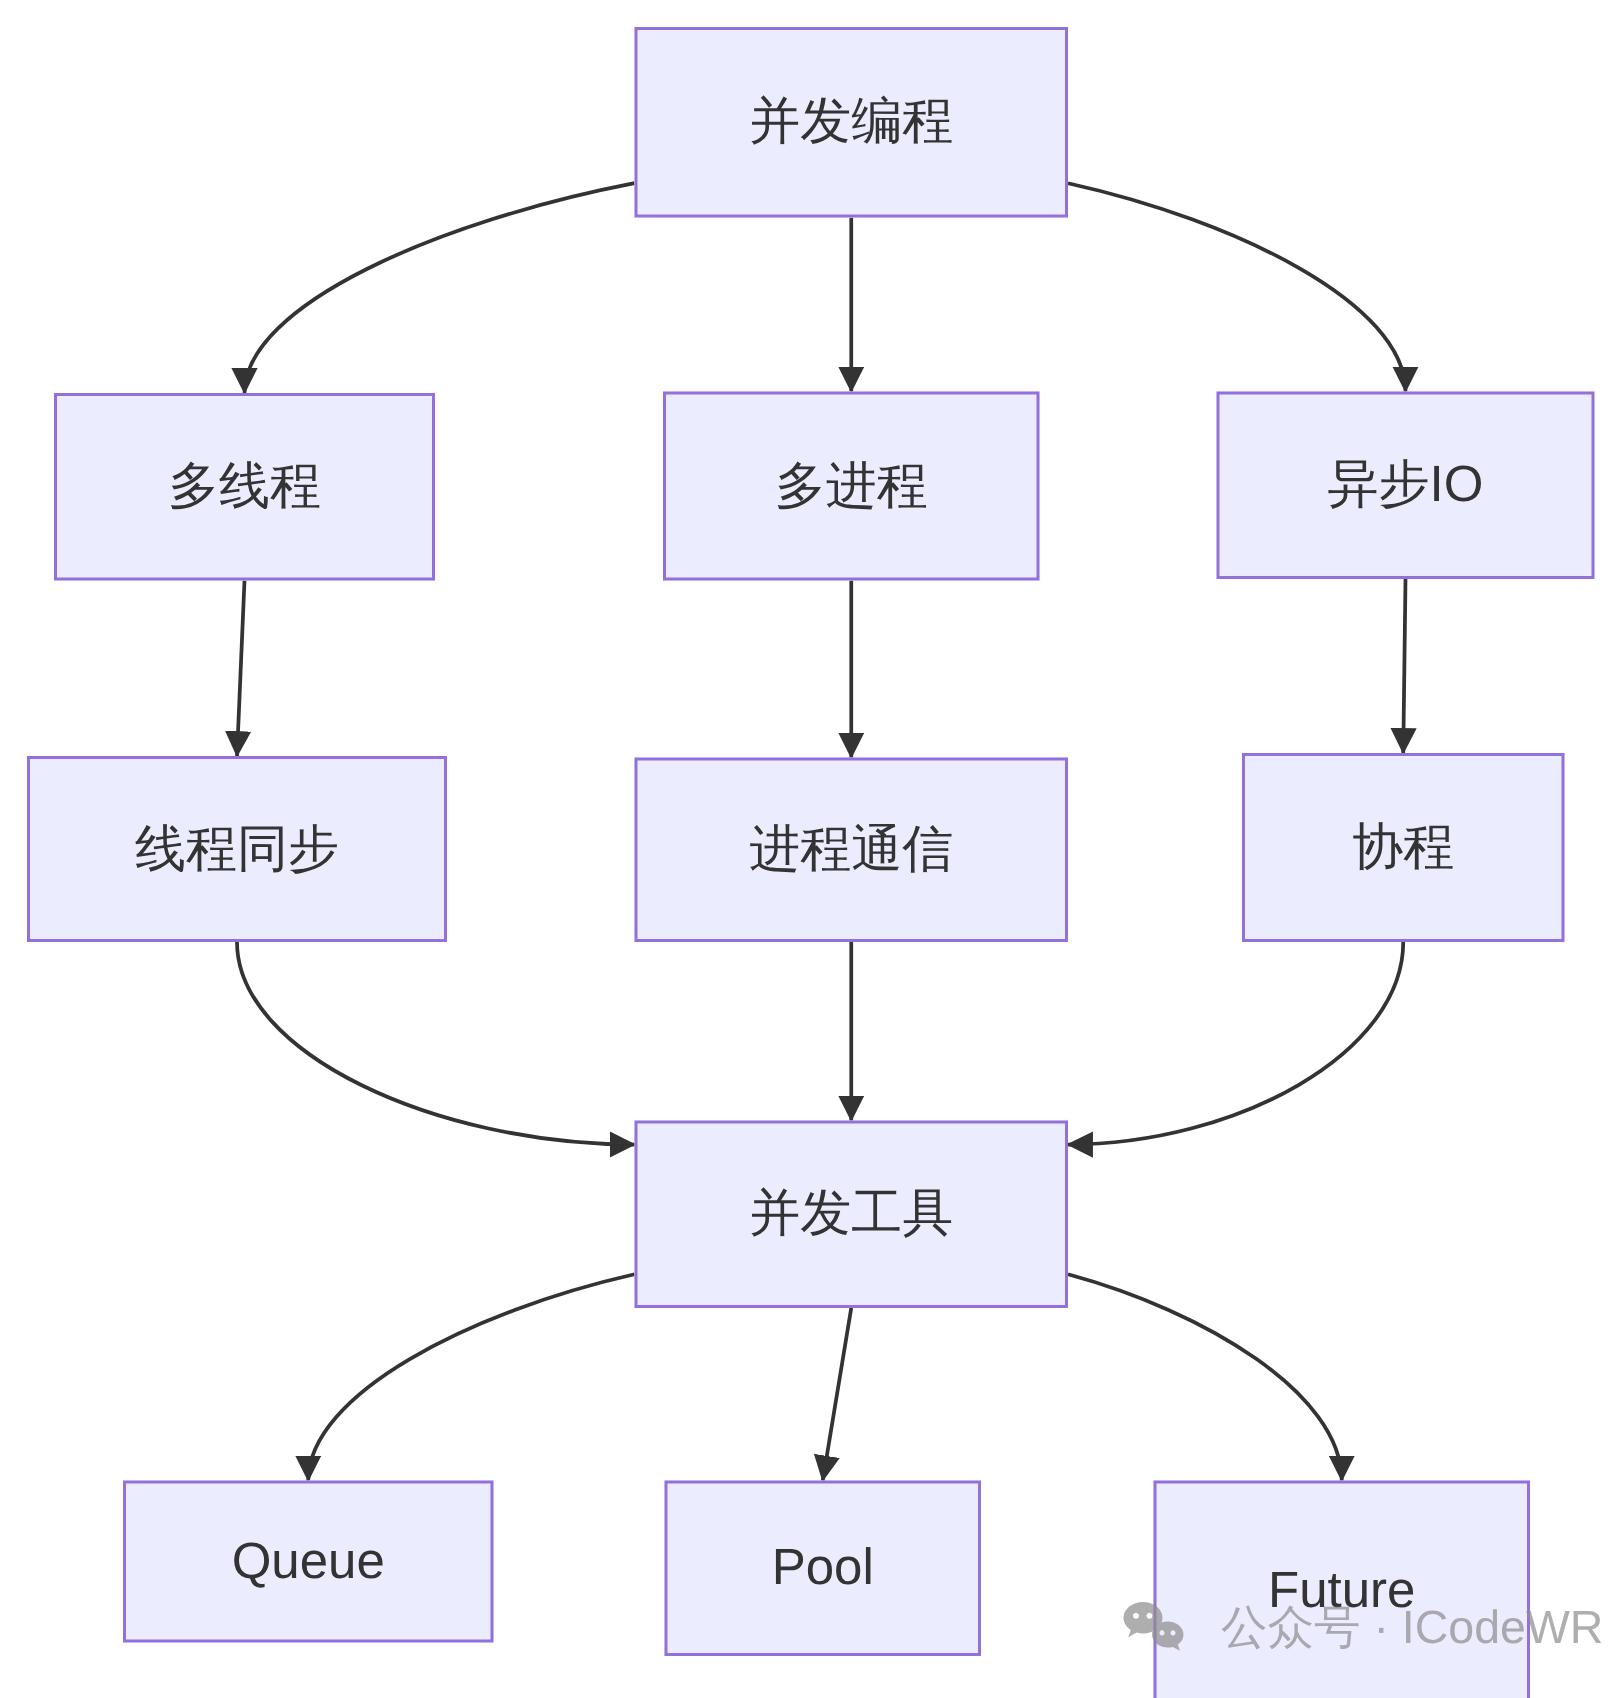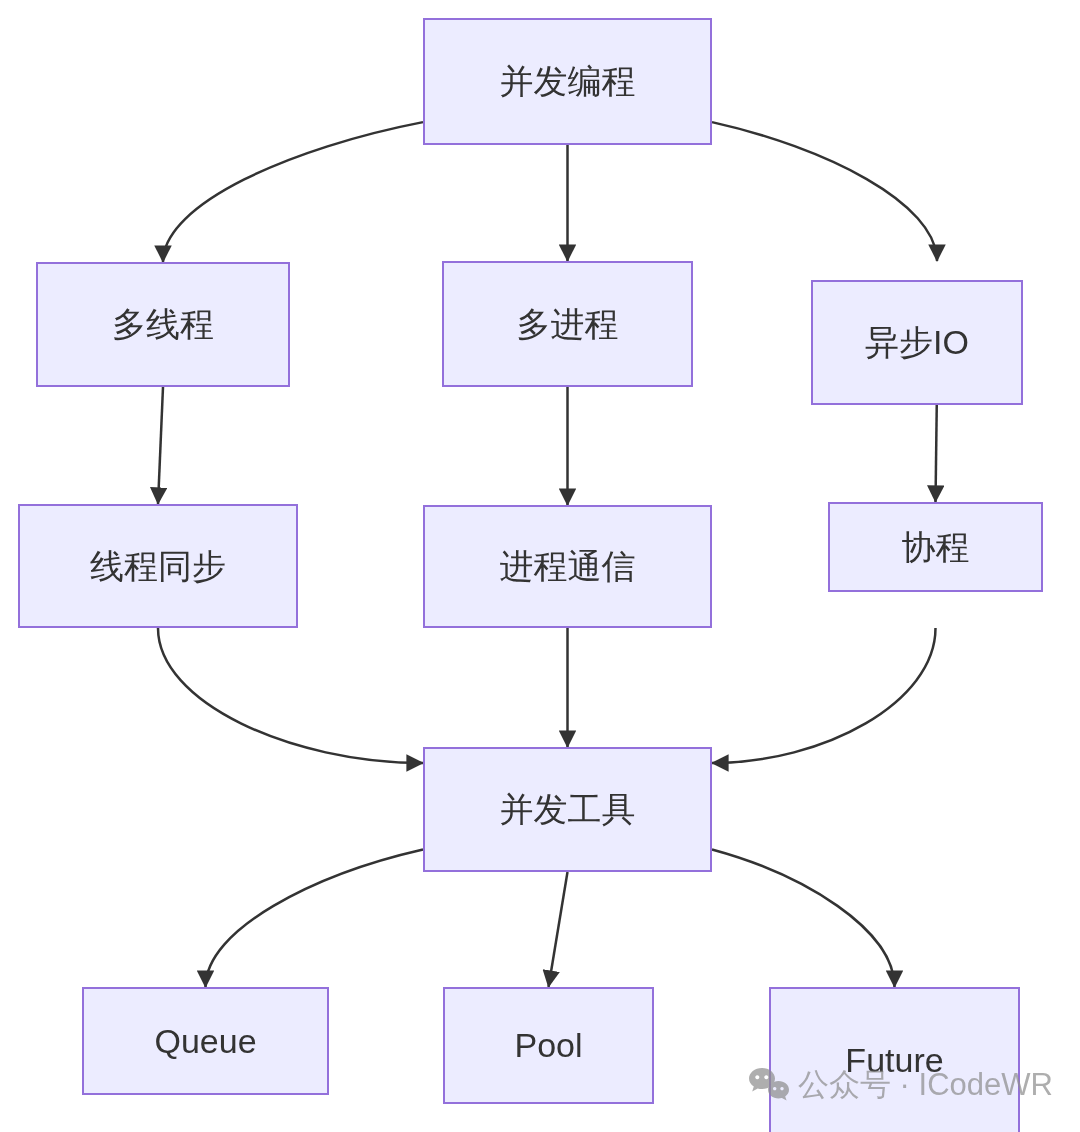--- a/index.html
+++ b/index.html
@@ -42,21 +42,21 @@
     color: var(--text);
     font-size: 34px;
     line-height: 1.2;
     text-align: center;
   }
   .watermark {
     position: absolute;
     left: 748px; top: 1064px;
     display: flex;
     align-items: center;
-    gap: 8px;
+    gap: 24px;
     color: var(--watermark);
     opacity: 0.72;
     font-size: 31px;
     white-space: nowrap;
     pointer-events: none;
   }
   .watermark .wm-icon { flex: 0 0 auto; }
 </style>
 </head>
 <body>
@@ -87,30 +87,30 @@
 
   <div class="node" style="left: 423px; top: 18px; width: 289px; height: 127px;">
     <span>并发编程</span>
   </div>
   <div class="node" style="left: 36px; top: 262px; width: 254px; height: 125px;">
     <span>多线程</span>
   </div>
   <div class="node" style="left: 442px; top: 261px; width: 251px; height: 126px;">
     <span>多进程</span>
   </div>
-  <div class="node" style="left: 811px; top: 261px; width: 212px; height: 125px; margin-top: 19px;">
+  <div class="node" style="left: 811px; top: 261px; width: 252px; height: 125px;">
     <span>异步IO</span>
   </div>
   <div class="node" style="left: 423px; top: 505px; width: 289px; height: 123px;">
     <span>进程通信</span>
   </div>
   <div class="node" style="left: 18px; top: 504px; width: 280px; height: 124px;">
     <span>线程同步</span>
   </div>
-  <div class="node" style="left: 828px; top: 502px; width: 215px; height: 90px;">
+  <div class="node" style="left: 828px; top: 502px; width: 215px; height: 126px;">
     <span>协程</span>
   </div>
   <div class="node" style="left: 423px; top: 747px; width: 289px; height: 125px;">
     <span>并发工具</span>
   </div>
   <div class="node" style="left: 82px; top: 987px; width: 247px; height: 108px; text-align: center;">
     <span>Queue</span>
   </div>
   <div class="node" style="left: 443px; top: 987px; width: 211px; height: 117px;">
     <span>Pool</span>

